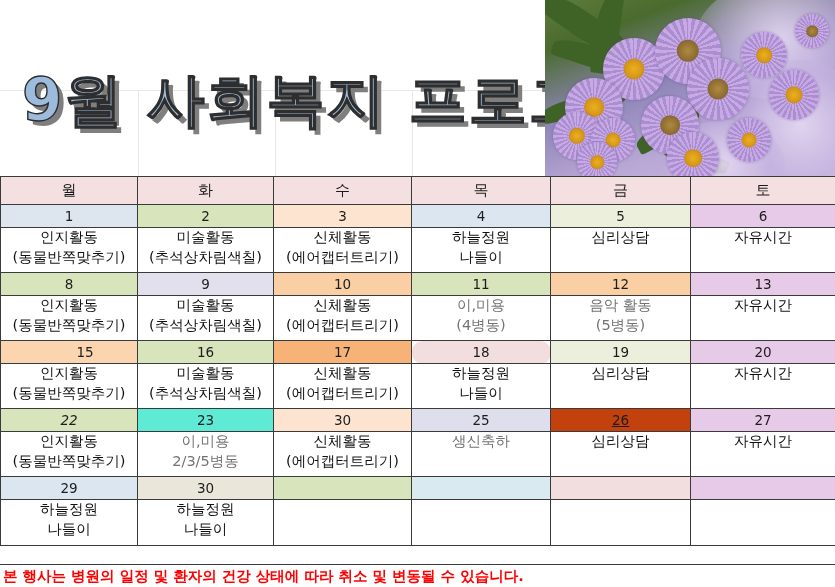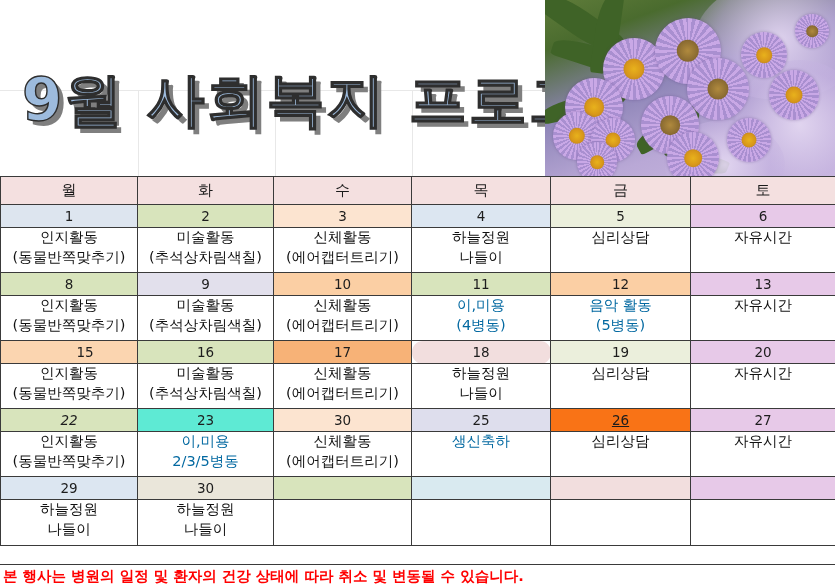--- a/index.html
+++ b/index.html
@@ -129,21 +129,21 @@
     vertical-align: top;
     font-size: 14.5px;
     line-height: 1.35;
     color: #111111;
     background: #ffffff;
     border-top: none;
     padding-top: 1px;
   }
   td.body.last { height: 45px; }
   td.body .ln { display: block; white-space: nowrap; }
-  td.body.blue { color: #0369a1; }
+  td.body.blue { color: #737373; }
 
   
   col.c0 { width: 137px; }
   col.c1 { width: 136px; }
   col.c2 { width: 138px; }
   col.c3 { width: 139px; }
   col.c4 { width: 140px; }
   col.c5 { width: 145px; }
 
   
@@ -357,21 +357,21 @@
         </td>
         <td class="body">
           <span class="ln">자유시간</span>
         </td>
       </tr>
       <tr>
         <td class="daynum" style="background: rgb(216, 228, 188); font-style: italic;">22</td>
         <td class="daynum" style="background: #5eead4;">23</td>
         <td class="daynum" style="background: rgb(252, 228, 208);">30</td>
         <td class="daynum" style="background: rgb(222, 222, 237);">25</td>
-        <td class="daynum" style="background: #f97316; text-decoration: underline;">26</td>
+        <td class="daynum" style="background: #c2410c; text-decoration: underline;">26</td>
         <td class="daynum" style="background: rgb(231, 201, 232);">27</td>
       </tr>
       <tr>
         <td class="body">
           <span class="ln">인지활동</span>
           <span class="ln">(동물반쪽맞추기)</span>
         </td>
         <td class="body blue">
           <span class="ln">이,미용</span>
           <span class="ln">2/3/5병동</span>

